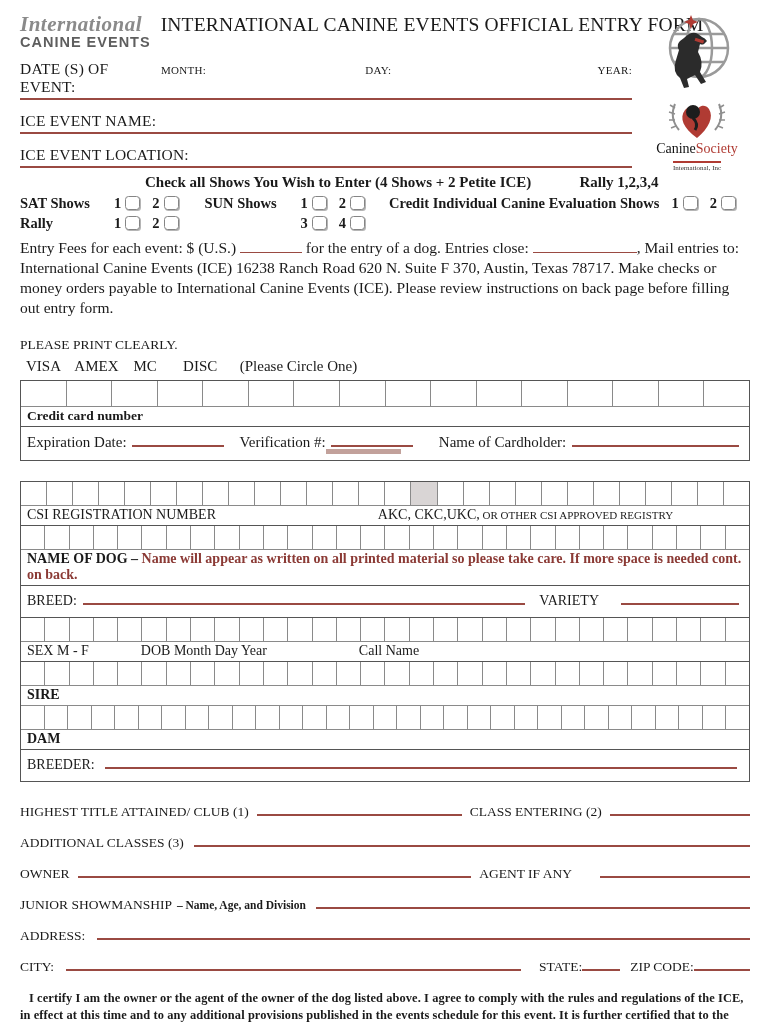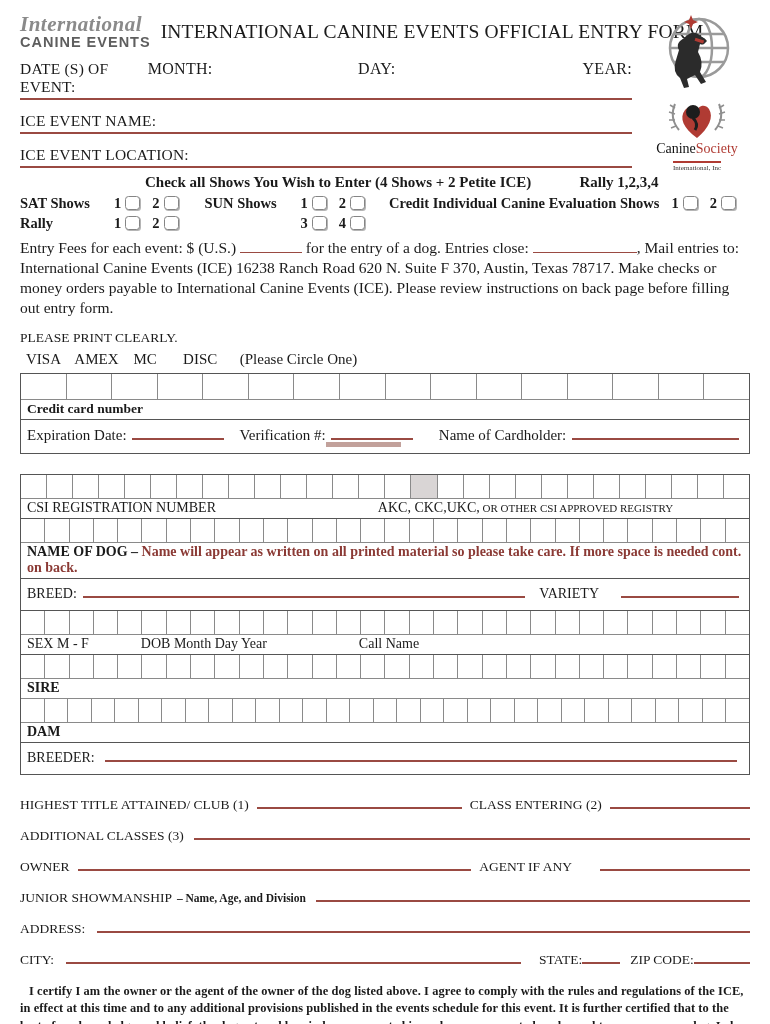--- a/index.html
+++ b/index.html
@@ -15,48 +15,48 @@
     width:770px;height:1024px;
     font-family:"Liberation Serif","DejaVu Serif",serif;
     color:var(--ink);
     padding:14px 20px 0 20px;
     overflow:hidden;
     position:relative;
   }
   
   .top-section{position:relative;padding-right:118px;}
   .right-logos{position:absolute;right:-6px;top:-6px;width:118px;text-align:center;}
-  .header-row{display:flex;align-items:center;gap:10px;margin-bottom:10px;}
+  .header-row{display:flex;gap:10px;margin-bottom:10px;}
   .logo-block{line-height:1;flex:0 0 auto;}
   .logo-script{font-style:italic;font-weight:bold;font-size:21px;color:#8a8a8a;letter-spacing:.5px;}
   .logo-caps{font-family:"Liberation Sans","DejaVu Sans",sans-serif;font-weight:bold;font-size:14.5px;color:#5e5e5e;letter-spacing:1px;}
   .form-title{font-size:19.5px;letter-spacing:.2px;white-space:nowrap;}
   .society-words{font-size:14px;line-height:1;}
   .society-w1{color:#111;}
   .society-w2{color:#b03b33;}
   .society-sub{font-size:7px;color:#333;border-top:2px solid #b03b33;display:inline-block;padding-top:1px;margin-top:1px;}
   
   .u-row{display:flex;align-items:baseline;border-bottom:2px solid var(--red);padding-bottom:2px;margin-bottom:12px;gap:20px;}
   .lbl-lg{font-size:15.5px;letter-spacing:.2px;}
-  .lbl-sm{font-size:16px;letter-spacing:.3px;}
+  .lbl-sm{font-size:11px;letter-spacing:.3px;}
   .sp{display:inline-block;}
   
   .shows{font-weight:bold;margin:4px 0 6px 0;}
   .shows-heading{display:flex;font-size:15px;margin-left:125px;gap:48px;margin-bottom:4px;}
   .cb-row{display:flex;align-items:center;font-size:14.5px;margin:3px 0;}
   .cb-group{display:flex;align-items:center;}
   .cbnum{margin:0 4px 0 12px;}
   .checkbox{width:15px;height:14px;border:1.5px solid #858585;border-radius:3.5px;box-shadow:1px 1px 0 rgba(120,120,120,.55);background:#fff;display:inline-block;}
   .w-sat{width:82px;}
   .w-sun{width:84px;margin-left:26px;}
   .w-petite{margin-left:24px;}
   
   .fees{font-size:15.5px;line-height:20px;margin-top:4px;}
   .inline-line{display:inline-block;border-bottom:1.5px solid var(--red);height:12px;vertical-align:baseline;}
-  .print-clearly{font-size:13.5px;margin-top:10px;}
+  .print-clearly{font-size:13.5px;margin-top:17px;}
   .cards-row{font-size:15px;margin:3px 0 5px 6px;white-space:pre;}
   
   .boxed{border:1.5px solid var(--boxb);}
   .cells-row{display:flex;border-bottom:1px solid var(--cellb);}
   .cells-row:last-child{border-bottom:none;}
   .cell{flex:1;height:25px;border-right:1px solid var(--cellb);}
   .cell:last-child{border-right:none;}
   .cell.shaded{background:#d9d5d5;}
   .box-label{font-size:13.5px;padding:1px 6px 2px 6px;font-weight:bold;}
   .cc-box{margin-top:2px;}

